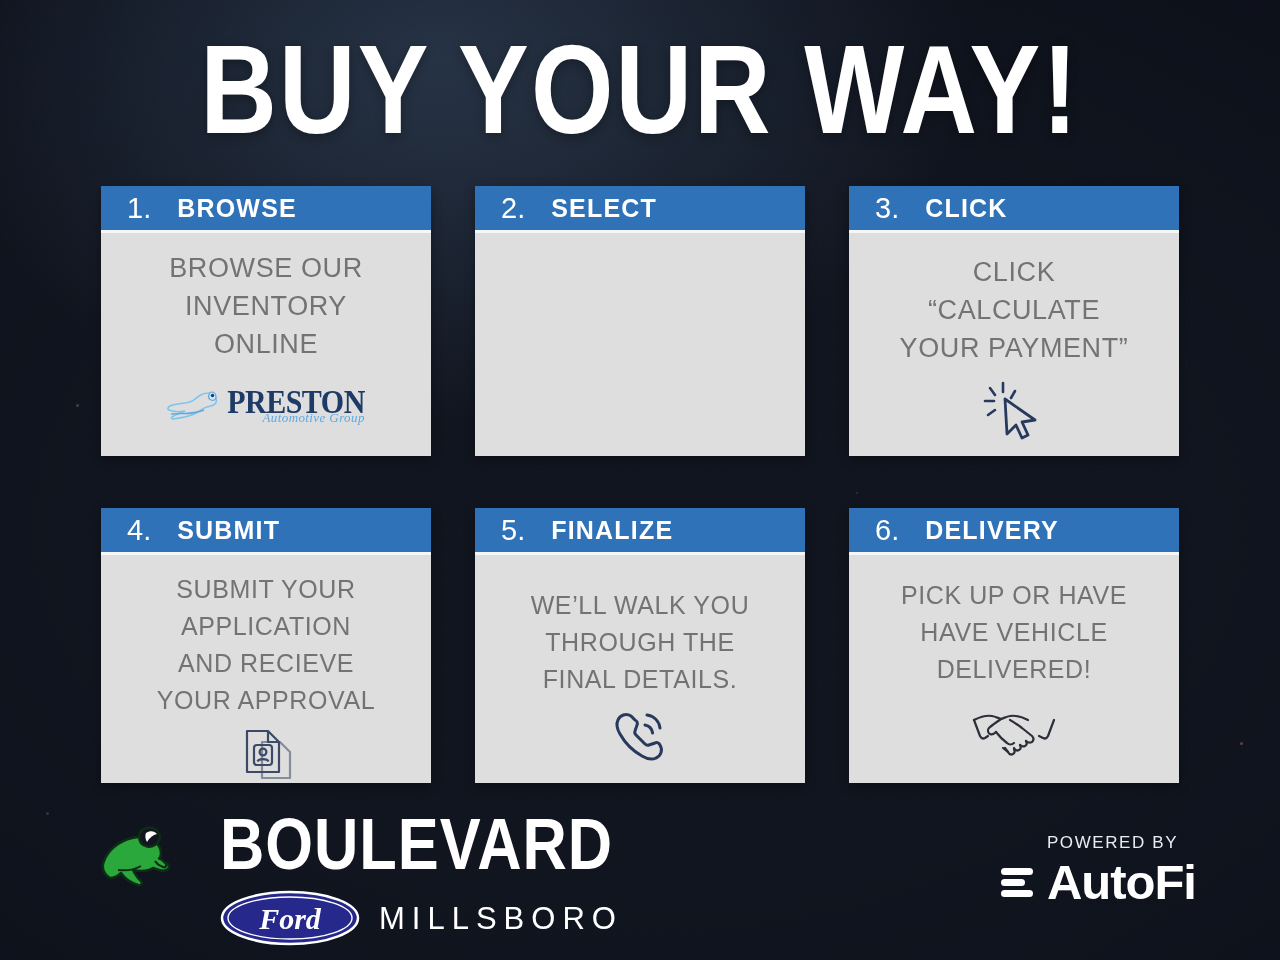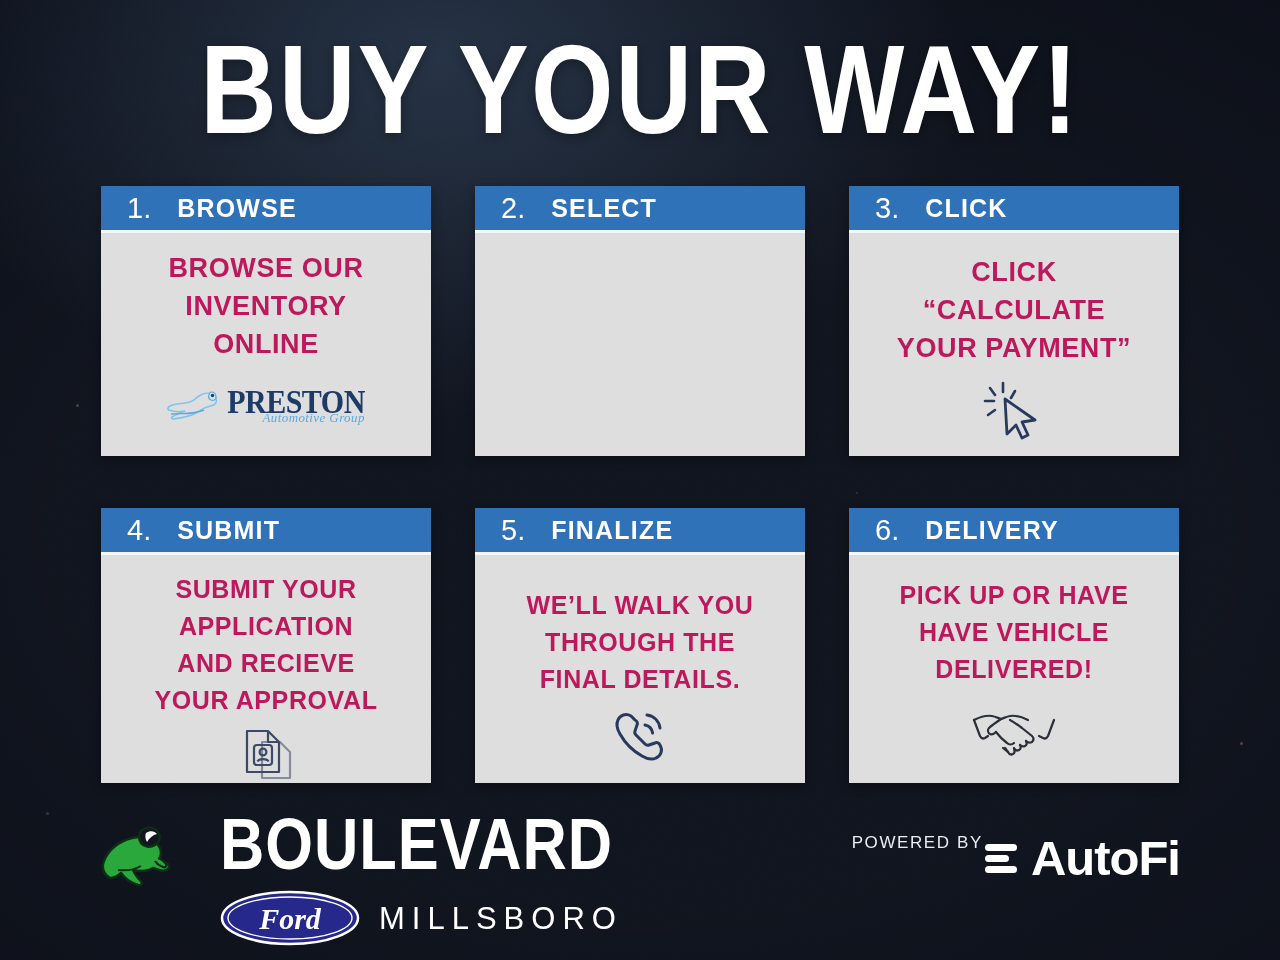--- a/index.html
+++ b/index.html
@@ -95,22 +95,22 @@
     font-weight:bold;
     letter-spacing:1.2px;
   }
   .card-body{
     flex:1 1 auto;
     display:flex; flex-direction:column;
     align-items:center;
     padding:16px 12px 10px;
   }
   .card-text{
-    color:#be185d;
-    font-weight:bold;
+    color:#737373;
+    font-weight:normal;
     text-align:center;
     font-size:27px;
     line-height:38px;
     letter-spacing:.6px;
     width:100%;
   }
   .card-text.sm{ font-size:25px; line-height:37px; }
   .card-icon{
     flex:1 1 auto;
     display:flex; align-items:center; justify-content:center;
@@ -161,22 +161,22 @@
     font-family:"Liberation Sans", sans-serif;
   }
   #ford-row{ display:flex; align-items:center; gap:19px; margin-top:20px; }
   #millsboro{
     color:#ffffff;
     font-size:31px; line-height:31px;
     letter-spacing:7px;
     font-weight:normal;
   }
   #autofi{
-    position:absolute; right:100px; top:44px;
-    display:flex; flex-direction:row; align-items:flex-start;
+    position:absolute; right:84px; top:44px;
+    display:flex; flex-direction:column; align-items:flex-start;
   }
   #powered{
     color:#e8ecf3;
     font-size:17px; letter-spacing:1.6px; line-height:17px;
     margin-left:48px; margin-bottom:7px;
   }
   #autofi-row{ display:flex; align-items:center; gap:8px; }
   #autofi-word{
     color:#ffffff; font-size:49px; line-height:49px; font-weight:bold;
     letter-spacing:-1px;

